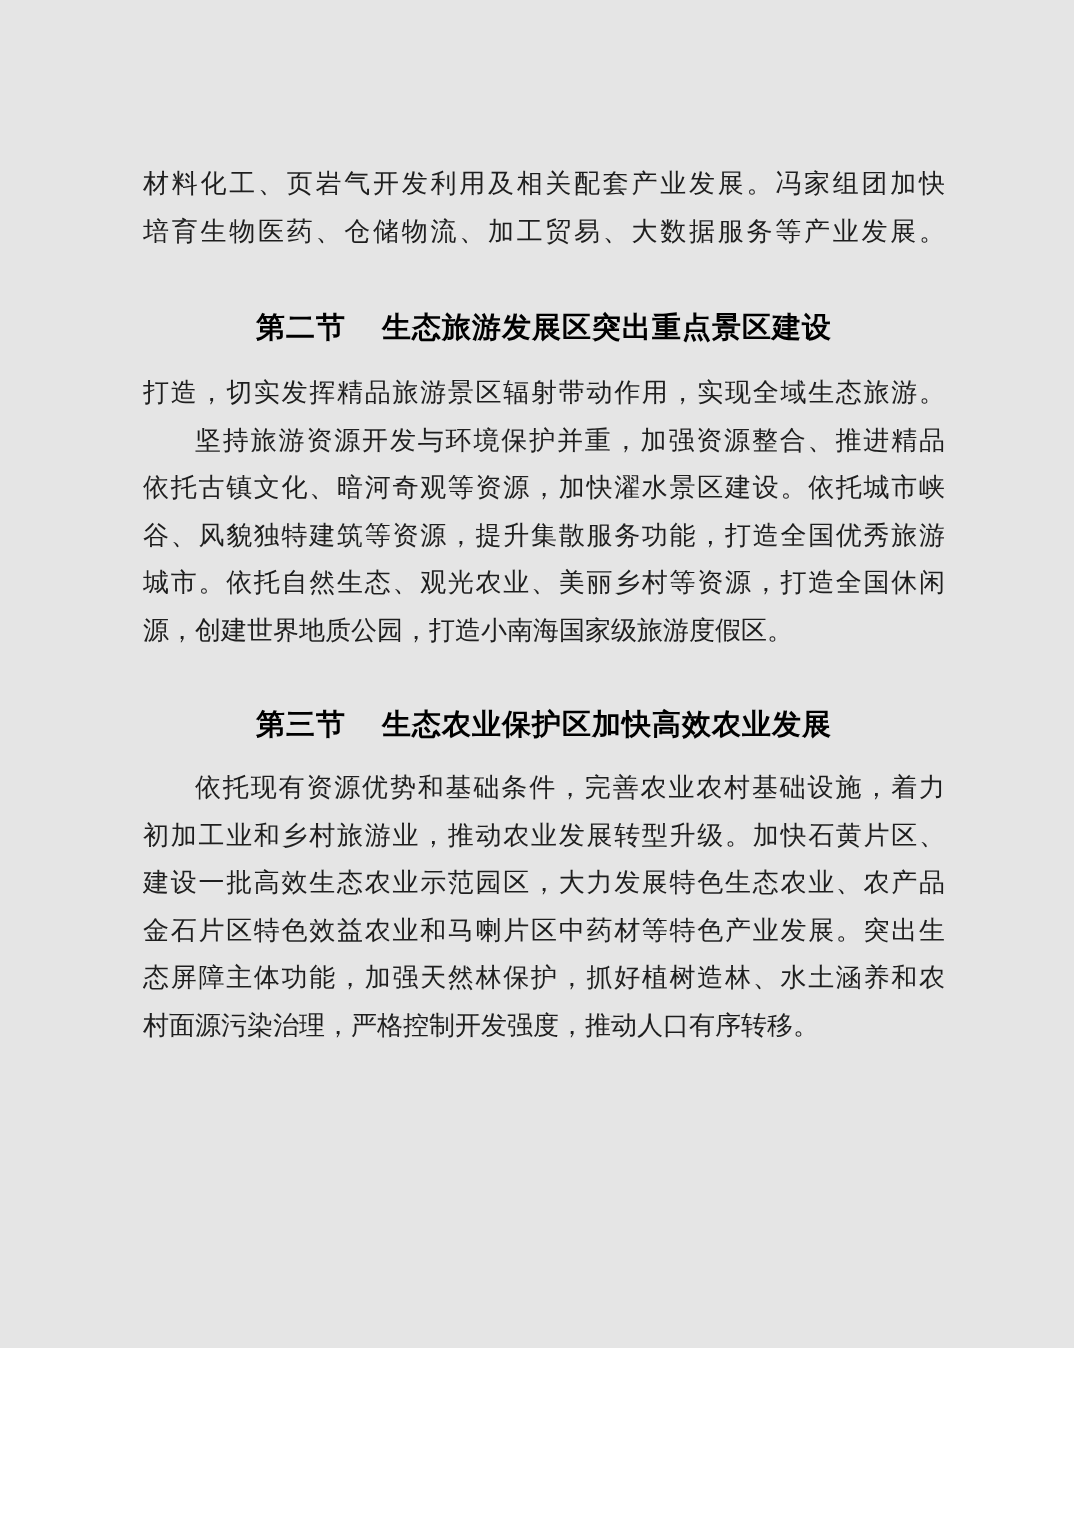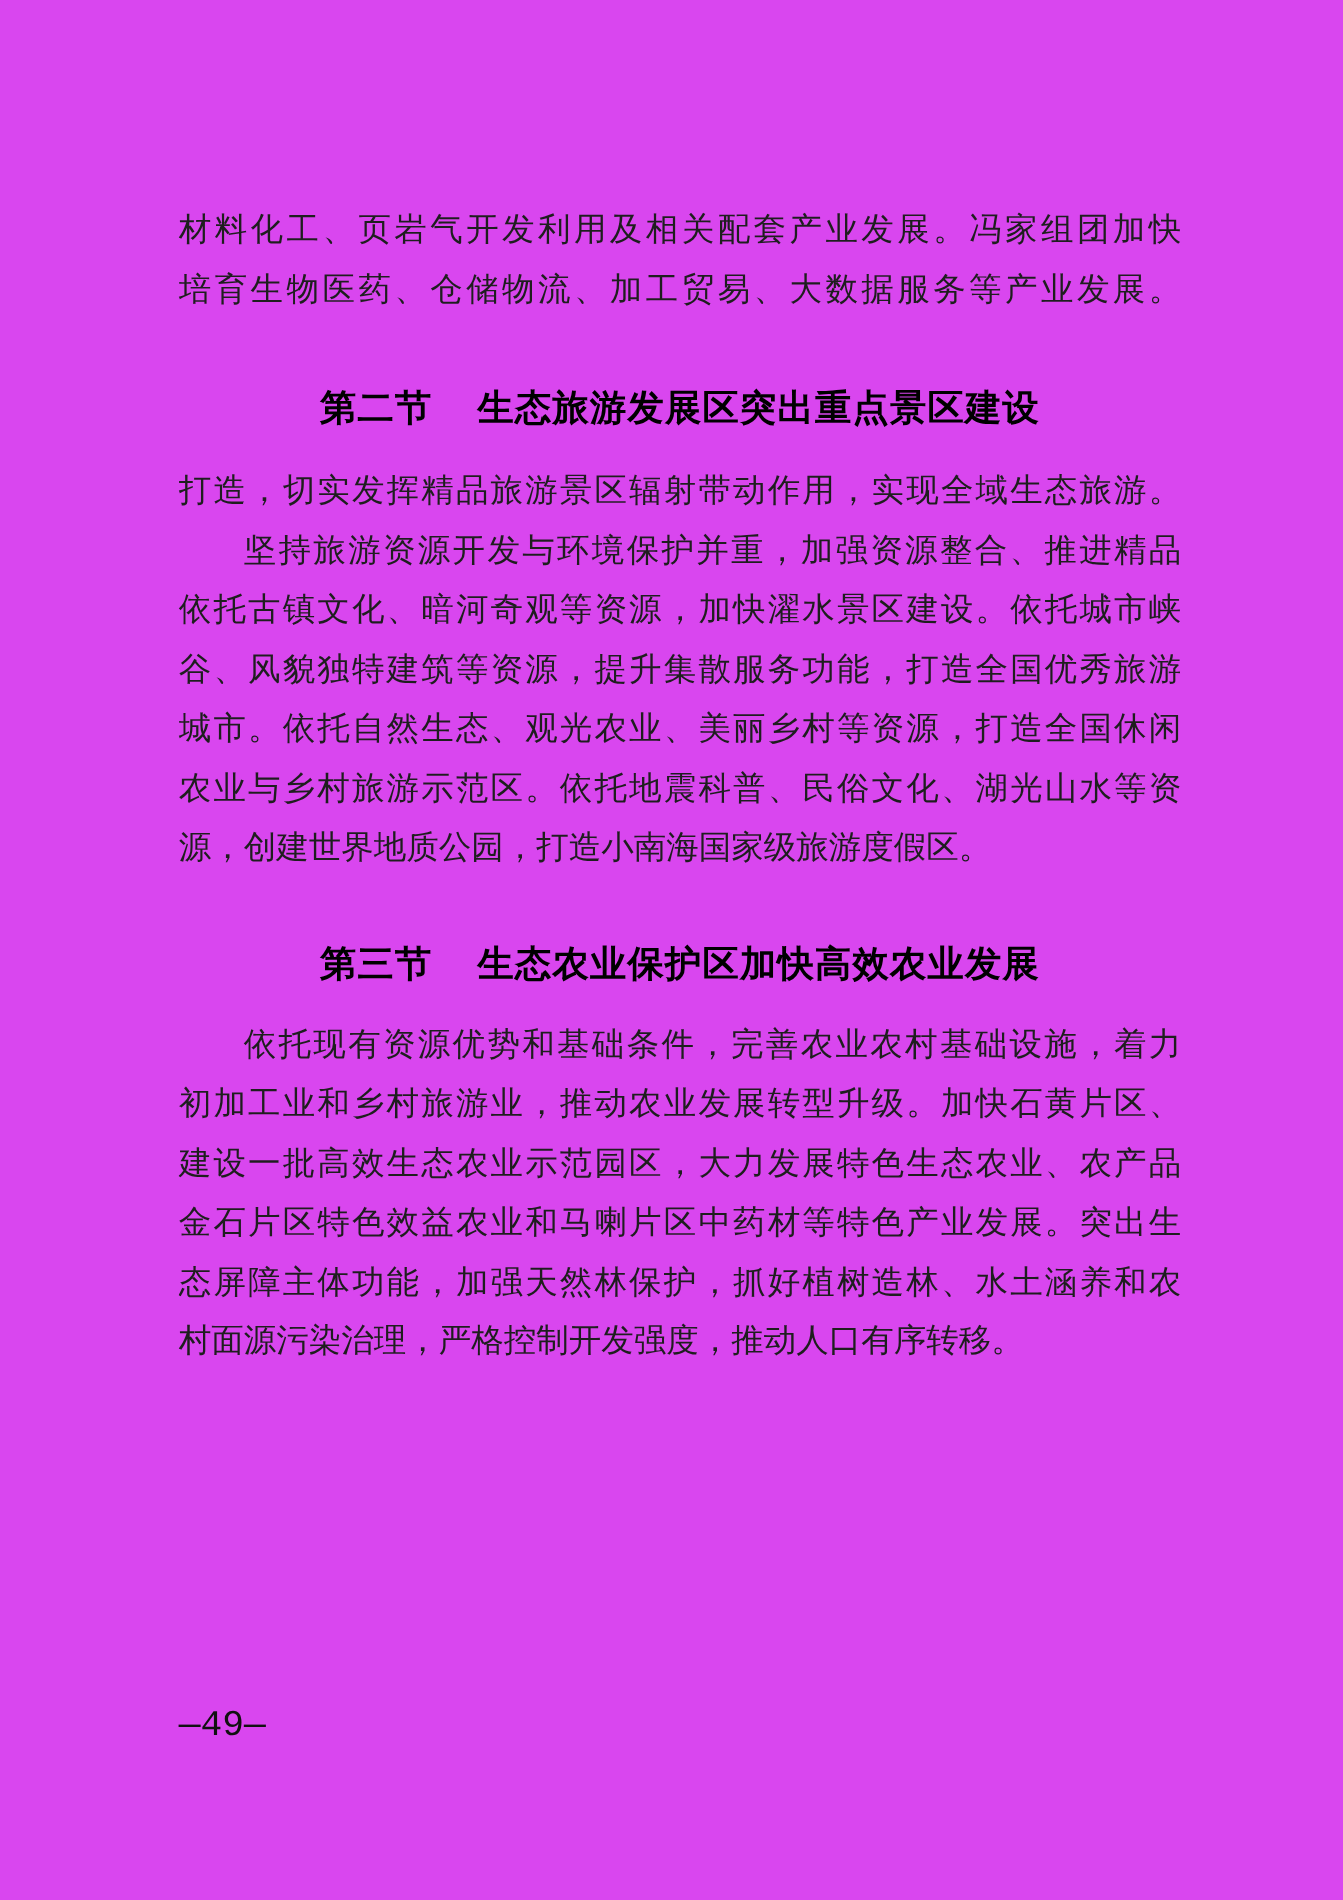--- a/index.html
+++ b/index.html
@@ -3,22 +3,22 @@
 <meta charset="utf-8">
 <style>
   html, body {
     margin: 0;
     padding: 0;
     background: #ffffff;
   }
   .page {
     position: relative;
     width: 1074px;
-    height: 1520px;
-    background: #d946ef;
+    height: 1348px;
+    background: #e5e5e5;
     overflow: hidden;
     font-family: "Liberation Serif", "DejaVu Serif", serif;
     color: #1e1e1e;
   }
   .content {
     position: absolute;
     left: 143px;
     top: 160px;
     width: 802px;
   }
@@ -80,21 +80,20 @@
       <span class="h-label">第二节</span>
       <span class="h-title">生态旅游发展区突出重点景区建设</span>
     </h2>
 
     <div class="para">
       <div class="line fill">打造，切实发挥精品旅游景区辐射带动作用，实现全域生态旅游。</div>
       <div class="line fill indent">坚持旅游资源开发与环境保护并重，加强资源整合、推进精品</div>
       <div class="line fill">依托古镇文化、暗河奇观等资源，加快濯水景区建设。依托城市峡</div>
       <div class="line fill">谷、风貌独特建筑等资源，提升集散服务功能，打造全国优秀旅游</div>
       <div class="line fill">城市。依托自然生态、观光农业、美丽乡村等资源，打造全国休闲</div>
-      <div class="line fill">农业与乡村旅游示范区。依托地震科普、民俗文化、湖光山水等资</div>
       <div class="line end">源，创建世界地质公园，打造小南海国家级旅游度假区。</div>
     </div>
 
     <h2 class="heading h-sec3">
       <span class="h-label">第三节</span>
       <span class="h-title">生态农业保护区加快高效农业发展</span>
     </h2>
 
     <div class="para">
       <div class="line fill indent">依托现有资源优势和基础条件，完善农业农村基础设施，着力</div>

